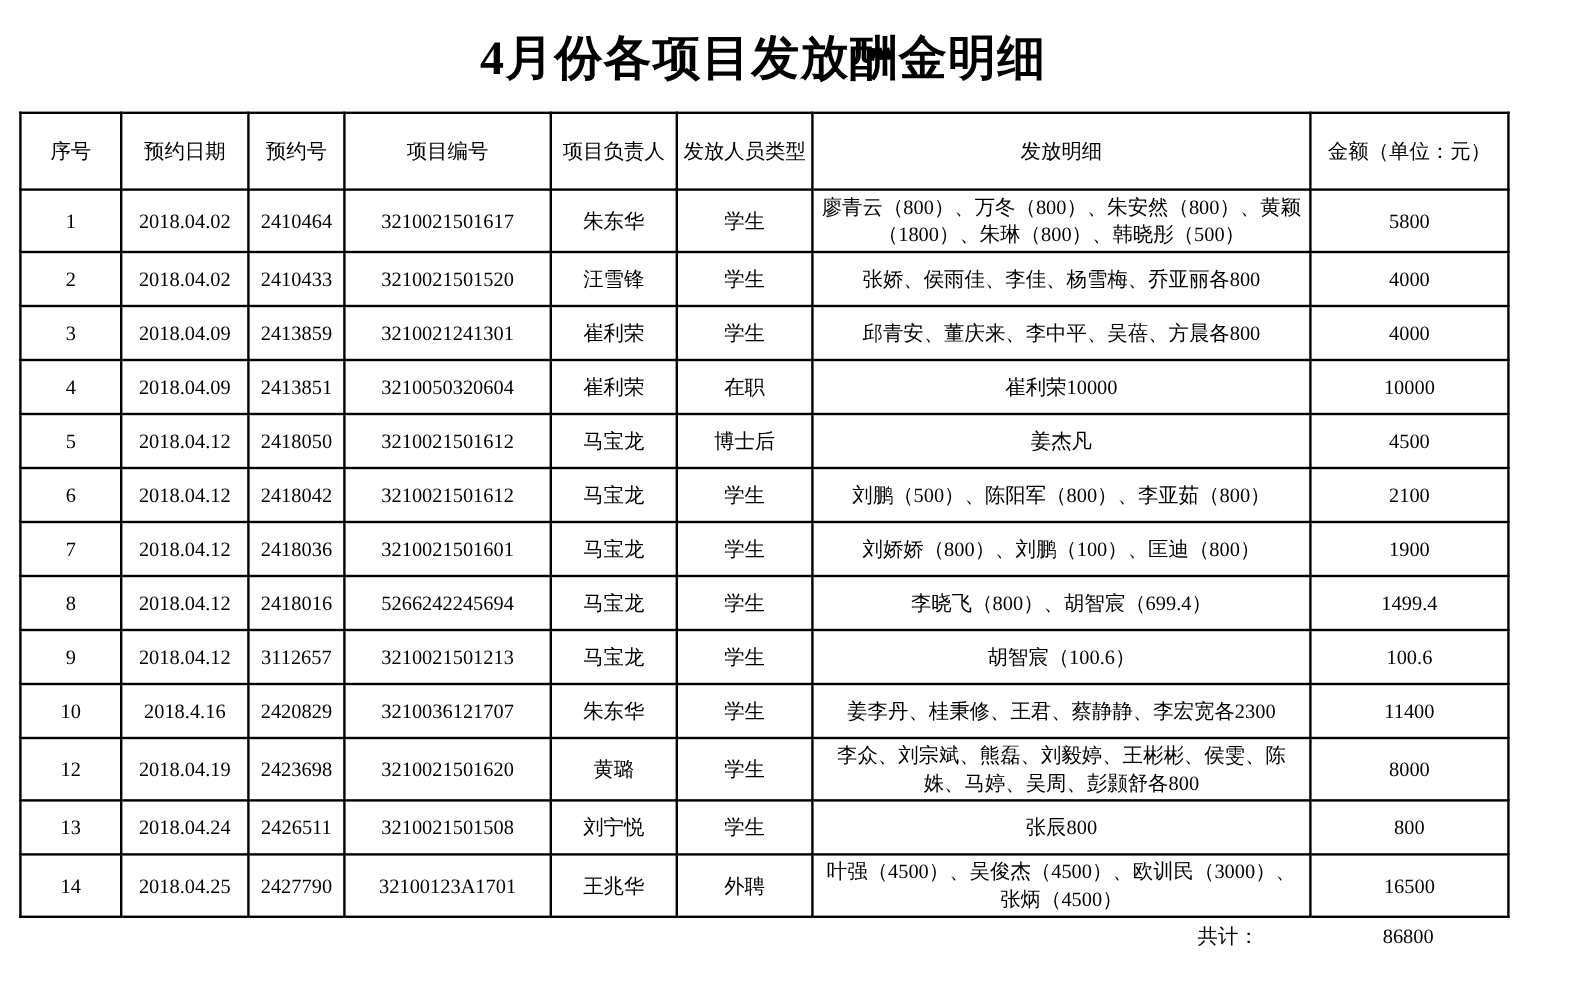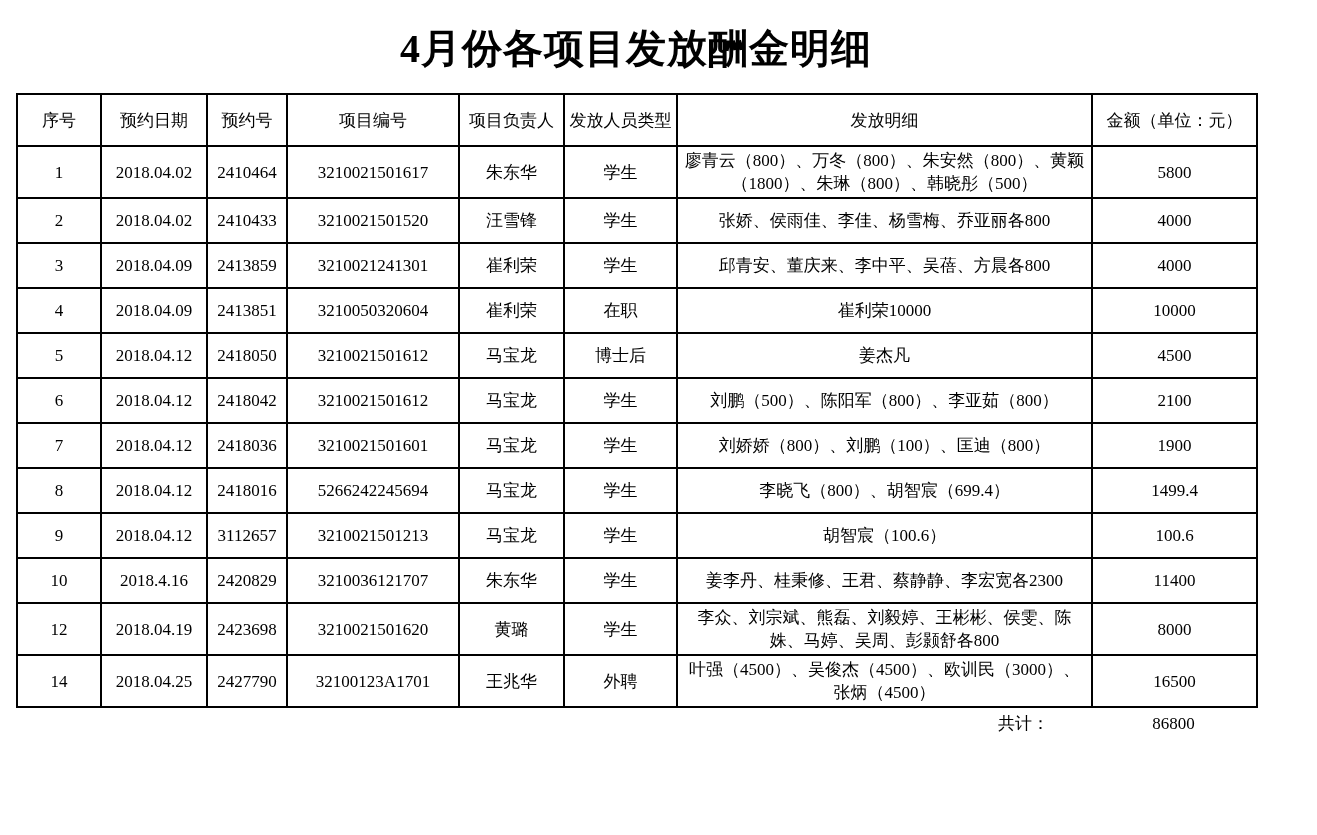--- a/index.html
+++ b/index.html
@@ -35,21 +35,21 @@
   .pay-table th, .pay-table td {
     border: 2px solid #000000;
     text-align: center;
     vertical-align: middle;
     font-size: 17px;
     font-weight: normal;
     line-height: 23px;
     padding: 2px 4px;
     word-break: break-all;
   }
-  .pay-table thead tr { height: 52px; }
+  .pay-table thead tr { height: 64px; }
   .pay-table tbody tr { height: 45px; }
   .c-detail { padding: 2px 8px; }
   .total-line {
     width: 1240px;
     display: flex;
     justify-content: flex-end;
     align-items: flex-end;
     margin-top: 4px;
     font-size: 17px;
     line-height: 23px;
@@ -206,20 +206,30 @@
     <td class="c-no">12</td>
     <td class="c-date">2018.04.19</td>
     <td class="c-booking">2423698</td>
     <td class="c-project">3210021501620</td>
     <td class="c-leader">黄璐</td>
     <td class="c-type">学生</td>
     <td class="c-detail">李众、刘宗斌、熊磊、刘毅婷、王彬彬、侯雯、陈姝、马婷、吴周、彭颢舒各800</td>
     <td class="c-amount">8000</td>
   </tr>
 
+  <tr>
+    <td class="c-no">13</td>
+    <td class="c-date">2018.04.24</td>
+    <td class="c-booking">2426511</td>
+    <td class="c-project">3210021501508</td>
+    <td class="c-leader">刘宁悦</td>
+    <td class="c-type">学生</td>
+    <td class="c-detail">张辰800</td>
+    <td class="c-amount">800</td>
+  </tr>
 
   <tr>
     <td class="c-no">14</td>
     <td class="c-date">2018.04.25</td>
     <td class="c-booking">2427790</td>
     <td class="c-project">32100123A1701</td>
     <td class="c-leader">王兆华</td>
     <td class="c-type">外聘</td>
     <td class="c-detail">叶强（4500）、吴俊杰（4500）、欧训民（3000）、张炳（4500）</td>
     <td class="c-amount">16500</td>

